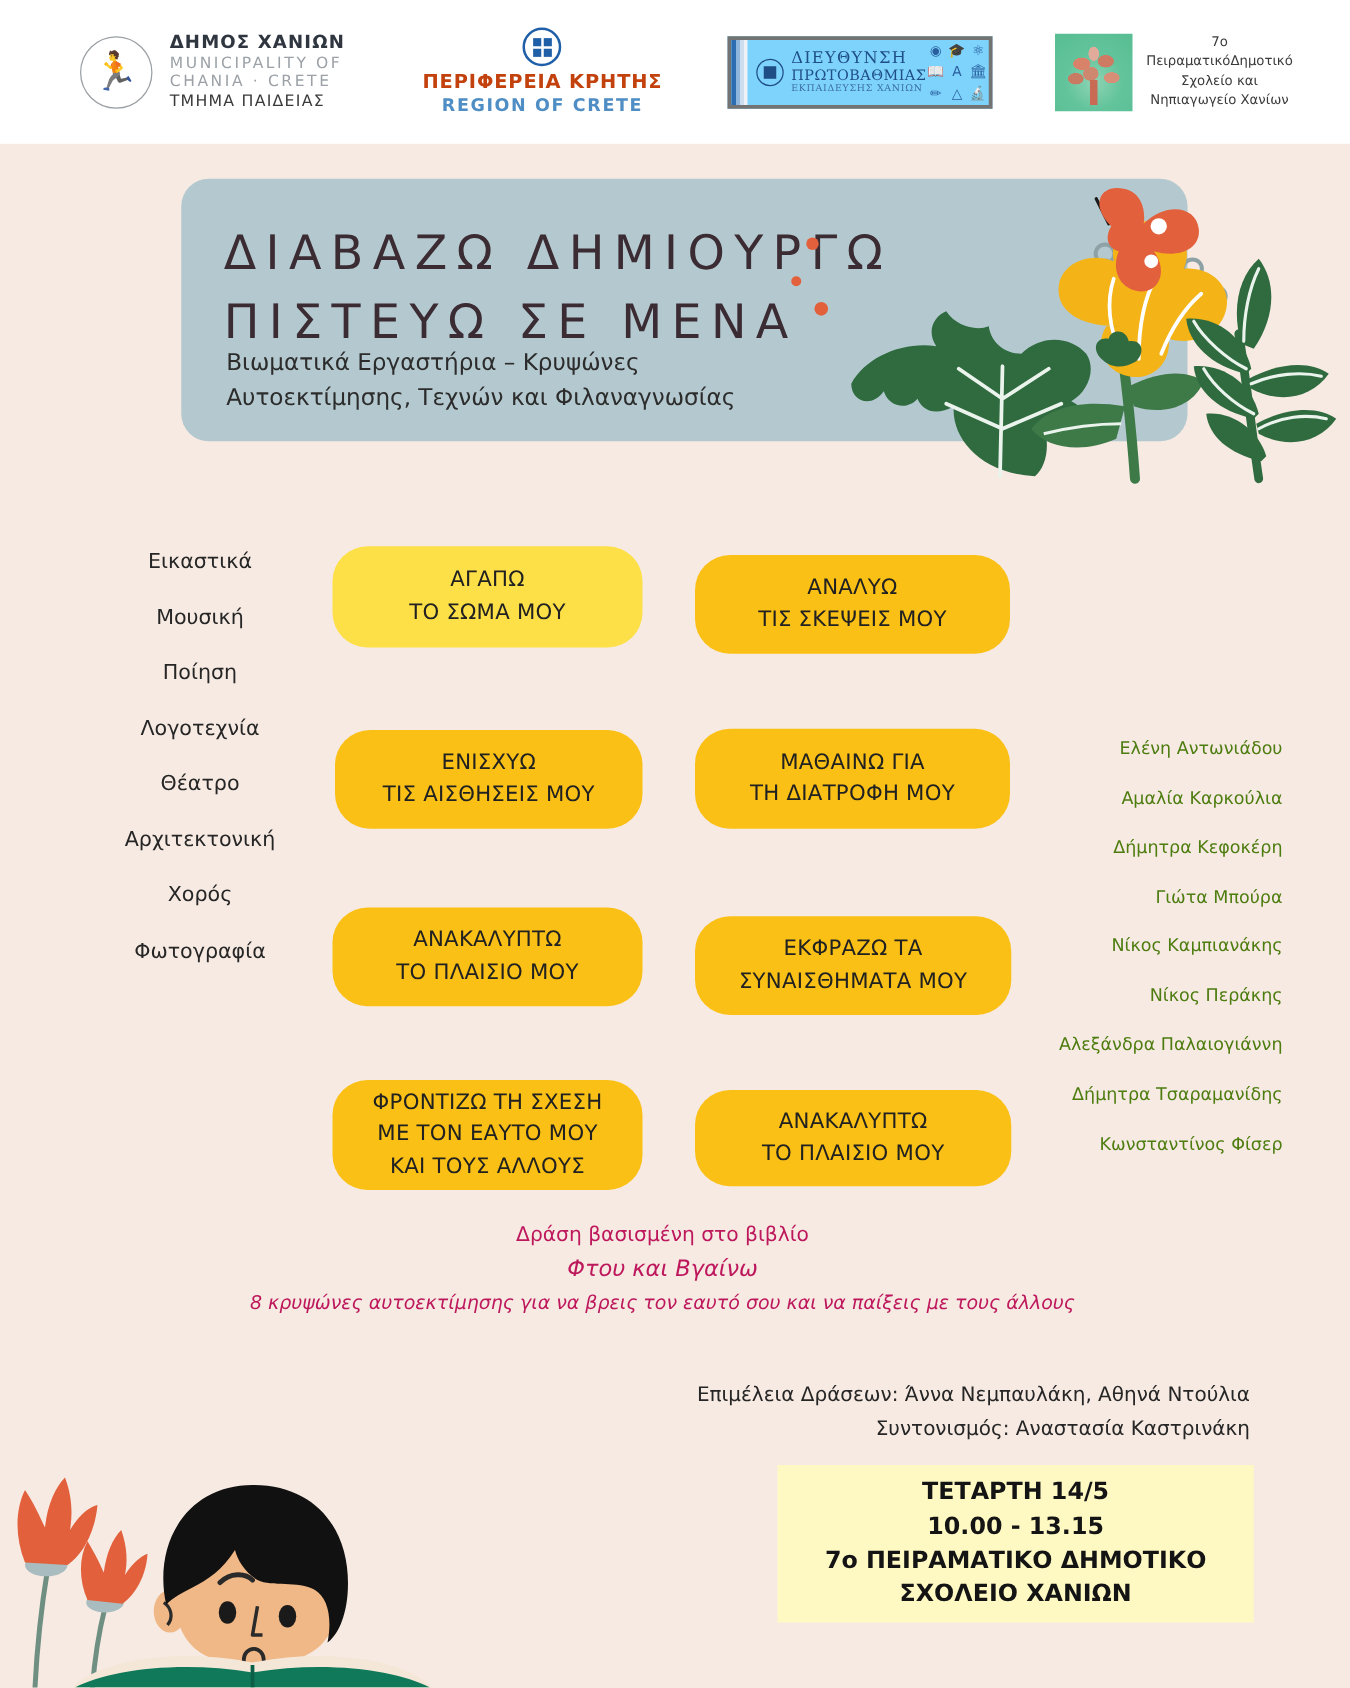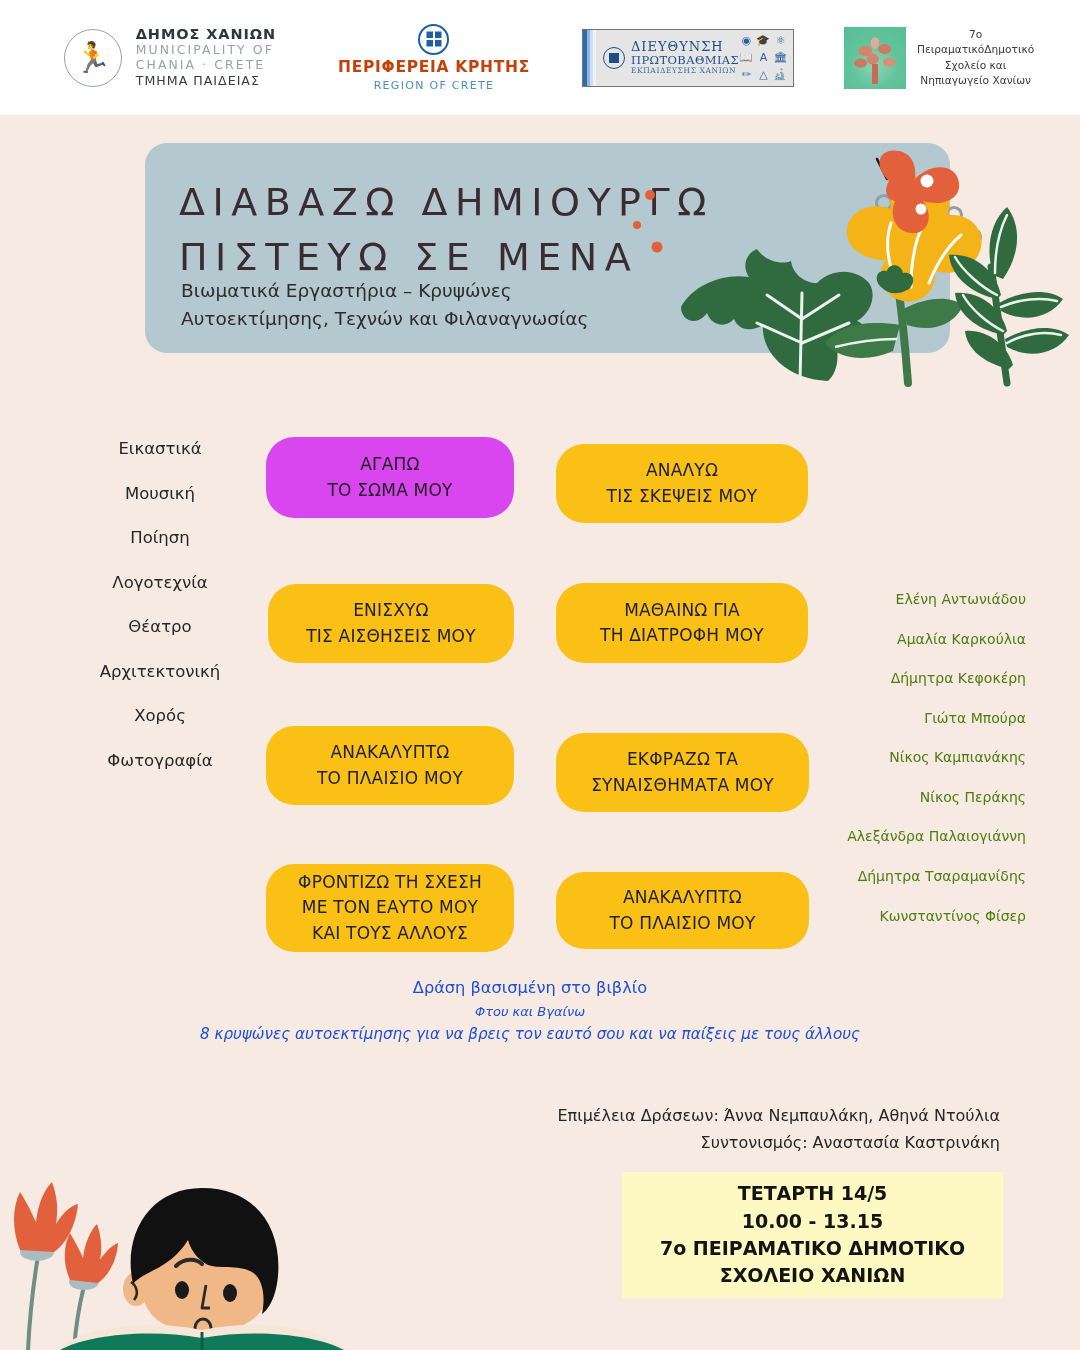--- a/index.html
+++ b/index.html
@@ -75,28 +75,28 @@
     transform: translate(-50%,-50%);
     width: 17px; height: 2px; background: #ffffff;
     box-shadow: 0 0 0 0 transparent;
   }
   .crete-cross-v {
     position:absolute; left:50%; top:50%;
     transform: translate(-50%,-50%);
     width: 2px; height: 17px; background:#ffffff; z-index:2;
   }
   .crete-t1 { font-size: 15.5px; font-weight: 800; color: #c2410c; letter-spacing: 0.7px; }
-  .crete-t2 { font-size: 11px; font-weight: 400; color: #4f8ec4; letter-spacing: 1.3px; }
+  .crete-t2 { font-size: 14px; font-weight: 700; color: #4f8ec4; letter-spacing: 1.3px; }
 
   
   .logo-dir {
     margin-left: 52px;
     width: 212px; height: 58px;
-    background: #e5e5e5;
-    border: 1px solid #737373;
+    background: #7dd3fc;
+    border: 3px solid #737373;
     display: flex; align-items: center;
     position: relative; overflow: hidden;
   }
   .logo-dir .stripe {
     width: 13px; height: 100%;
     background: linear-gradient(90deg,#2b6db0 0 4px,#8fb6dc 4px 7px,#cfdeee 7px 10px,#eef2f6 10px 13px);
     flex: none;
   }
   .dir-seal {
     width: 22px; height: 22px; margin: 0 6px 0 7px; flex: none;
@@ -214,24 +214,24 @@
     margin-bottom: 24.2px;
     line-height: 1.1;
   }
 
   
   .book-credit {
     position: absolute;
     left: 90px; top: 975px;
     width: 880px;
     text-align: center;
-    color: #1d4ed8;
+    color: #be185d;
   }
   .book-credit .bc1 { font-size: 16.2px; line-height: 1.62; }
-  .book-credit .bc2 { font-size: 13px; font-style: italic; line-height: 1.62; }
+  .book-credit .bc2 { font-size: 18px; font-style: italic; line-height: 1.62; }
   .book-credit .bc3 { font-size: 15.2px; font-style: italic; line-height: 1.62; }
 
   
   .organisers {
     position: absolute;
     left: 420px; top: 1103px;
     width: 580px;
     text-align: right;
     color: #262626;
     font-size: 16px;
@@ -408,21 +408,21 @@
   <div class="s-item">Μουσική</div>
   <div class="s-item">Ποίηση</div>
   <div class="s-item">Λογοτεχνία</div>
   <div class="s-item">Θέατρο</div>
   <div class="s-item">Αρχιτεκτονική</div>
   <div class="s-item">Χορός</div>
   <div class="s-item">Φωτογραφία</div>
 </div>
 
 <div class="boxes">
-  <div class="ybox" style="left: 266px; top: 437px; width: 248px; height: 81px; background: #d946ef;">ΑΓΑΠΩ
+  <div class="ybox" style="left: 266px; top: 437px; width: 248px; height: 81px; background: #fde047;">ΑΓΑΠΩ
 ΤΟ ΣΩΜΑ ΜΟΥ</div>
   <div class="ybox" style="left: 556px; top: 444px; width: 252px; height: 79px; background: rgb(251, 192, 21);">ΑΝΑΛΥΩ
 ΤΙΣ ΣΚΕΨΕΙΣ ΜΟΥ</div>
   <div class="ybox" style="left: 556px; top: 583px; width: 252px; height: 80px; background: rgb(251, 192, 21);">ΜΑΘΑΙΝΩ ΓΙΑ
 ΤΗ ΔΙΑΤΡΟΦΗ ΜΟΥ</div>
   <div class="ybox" style="left: 268px; top: 584px; width: 246px; height: 79px; background: rgb(251, 192, 21);">ΕΝΙΣΧΥΩ
 ΤΙΣ ΑΙΣΘΗΣΕΙΣ ΜΟΥ</div>
   <div class="ybox" style="left: 266px; top: 726px; width: 248px; height: 79px; background: rgb(251, 192, 21);">ΑΝΑΚΑΛΥΠΤΩ
 ΤΟ ΠΛΑΙΣΙΟ ΜΟΥ</div>
   <div class="ybox" style="left: 556px; top: 733px; width: 253px; height: 79px; background: rgb(251, 192, 21);">ΕΚΦΡΑΖΩ ΤΑ

